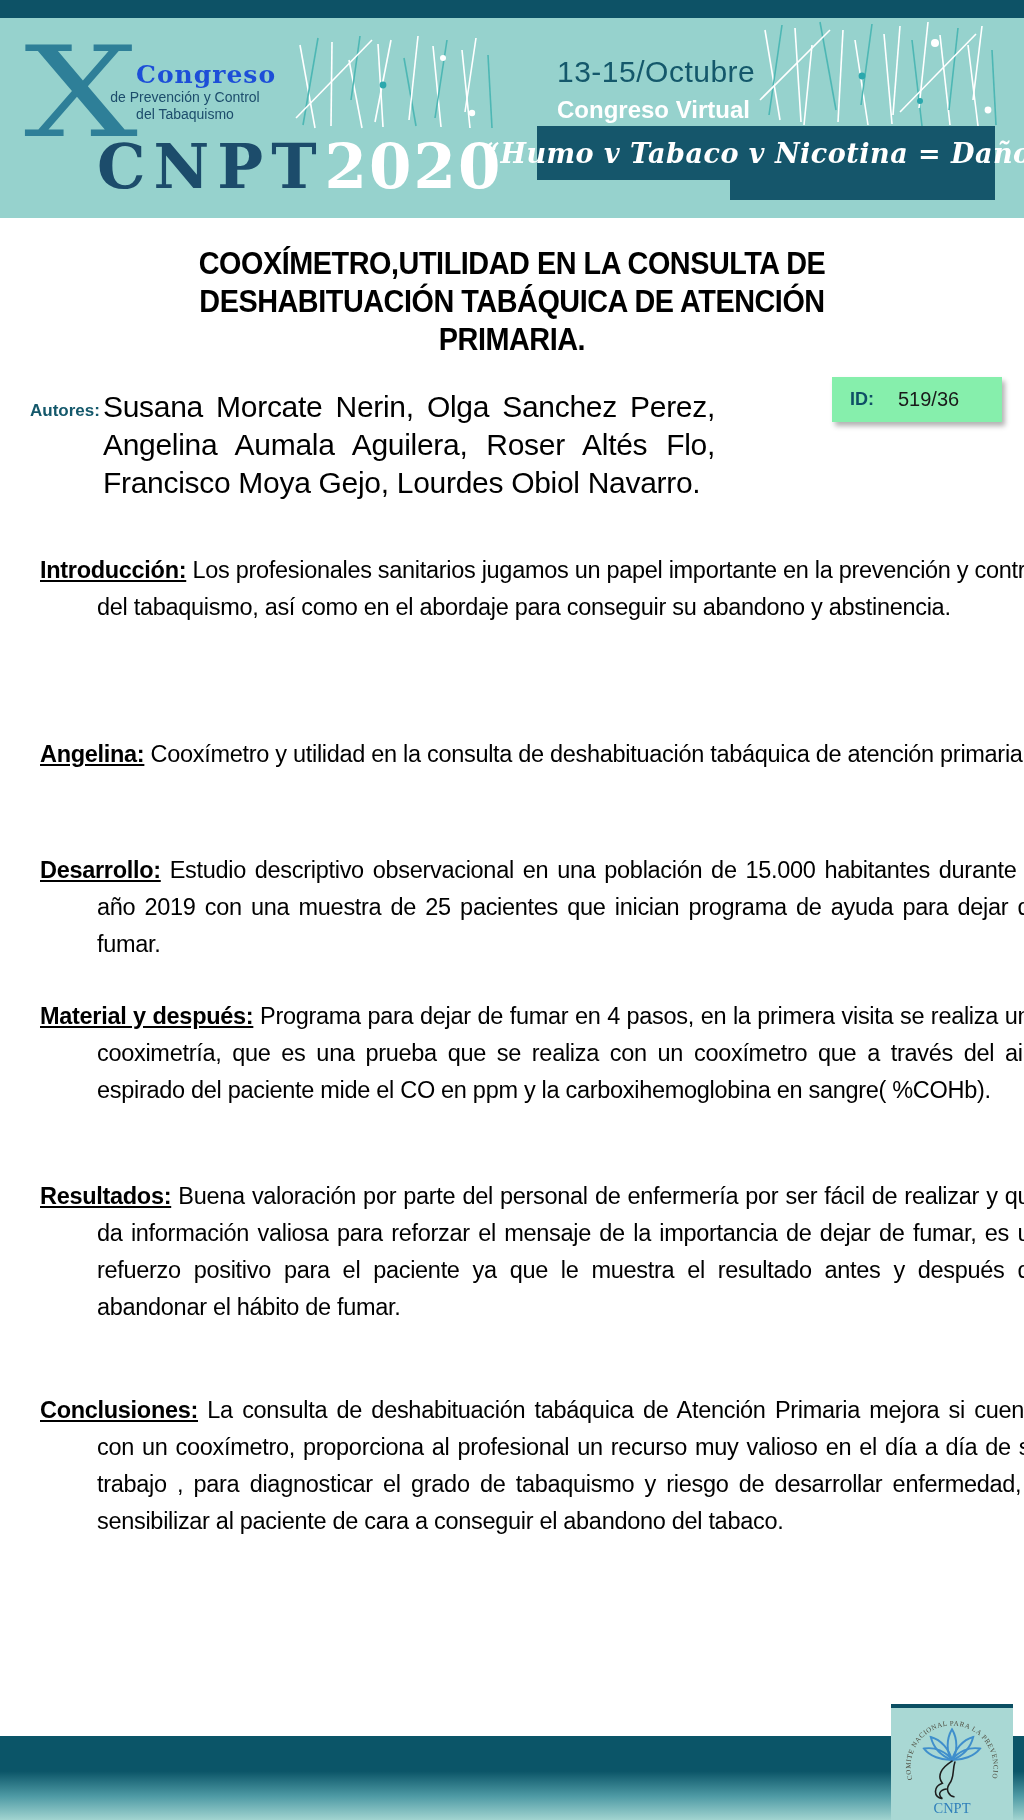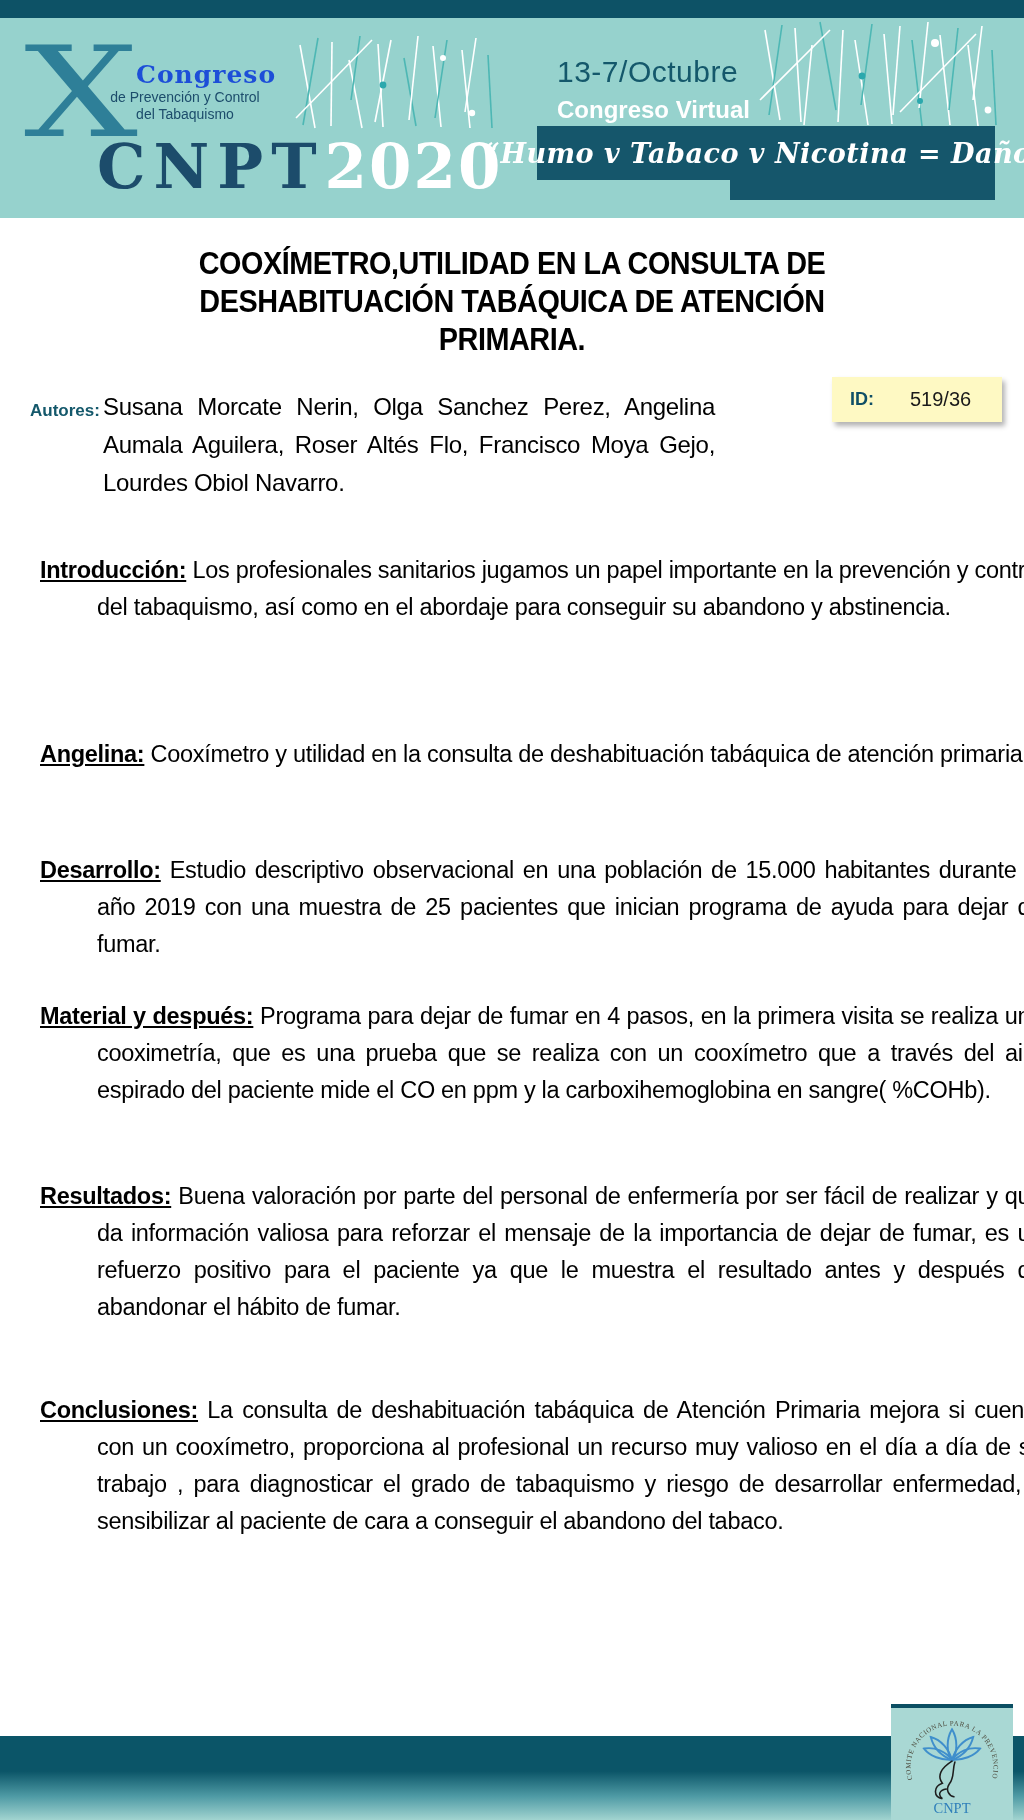--- a/index.html
+++ b/index.html
@@ -55,30 +55,30 @@
   .title {
     position:absolute; left:62px; top:244px; width:900px; text-align:center;
     font-weight:bold; font-size:32px; line-height:38px; letter-spacing:-0.5px;
     transform:scaleX(0.9); transform-origin:center top;
   }
   .authors-label {
     position:absolute; left:30px; top:401px; font-size:17px; font-weight:bold; color:#14586b;text-align:right;
   }
   .authors-names {
     position:absolute; left:103px; top:388px; width:612px;
-    font-size:24px; line-height:38px; letter-spacing:-0.3px;
+    font-size:30px; line-height:38px; letter-spacing:-0.3px;
     text-align:justify;
   }
   .id-badge {
     position:absolute; left:832px; top:377px; width:170px; height:45px;
-    background:#fef9c3; box-shadow:3px 4px 5px rgba(0,0,0,0.30);
+    background:#86efac; box-shadow:3px 4px 5px rgba(0,0,0,0.30);
     display:flex; align-items:center; padding:0 0 0 18px; box-sizing:border-box;
   }
   .id-label { font-size:18px; font-weight:bold; color:#0f4f66; }
-  .id-value { font-size:20px; color:#1a1a1a; margin-left:36px; }
+  .id-value { font-size:20px; color:#1a1a1a; margin-left:24px; }
 
   
   .sec {
     position:absolute; left:40px; width:946px; margin:0;
     padding-left:57px; text-indent:-57px;
     font-size:23.5px; line-height:37px; letter-spacing:-0.3px;
     text-align:justify;
   }
   .sec b { letter-spacing:-0.3px;text-decoration:underline; }
   .s0 { top:552px; }
@@ -158,21 +158,21 @@
     <div class="logo-x">X</div>
     <div class="logo-congreso">Congreso</div>
     <div class="logo-sub">
       <div>de Prevención y Control</div>
       <div>del Tabaquismo</div>
     </div>
     <div class="logo-cnpt-row">
       <span class="logo-cnpt">CNPT</span><span class="logo-year">2020</span>
     </div>
 
-    <div class="date-range">13-7/Octubre</div>
+    <div class="date-range">13-15/Octubre</div>
     <div class="congress-mode">Congreso Virtual</div>
 
     <div class="slogan-step"></div>
     <div class="slogan-banner">
       <span class="slogan-text">“Humo v Tabaco v Nicotina = Daño”</span>
     </div>
   </div>
 
   <div class="title">
     <div>COOXÍMETRO,UTILIDAD EN LA CONSULTA DE</div>

